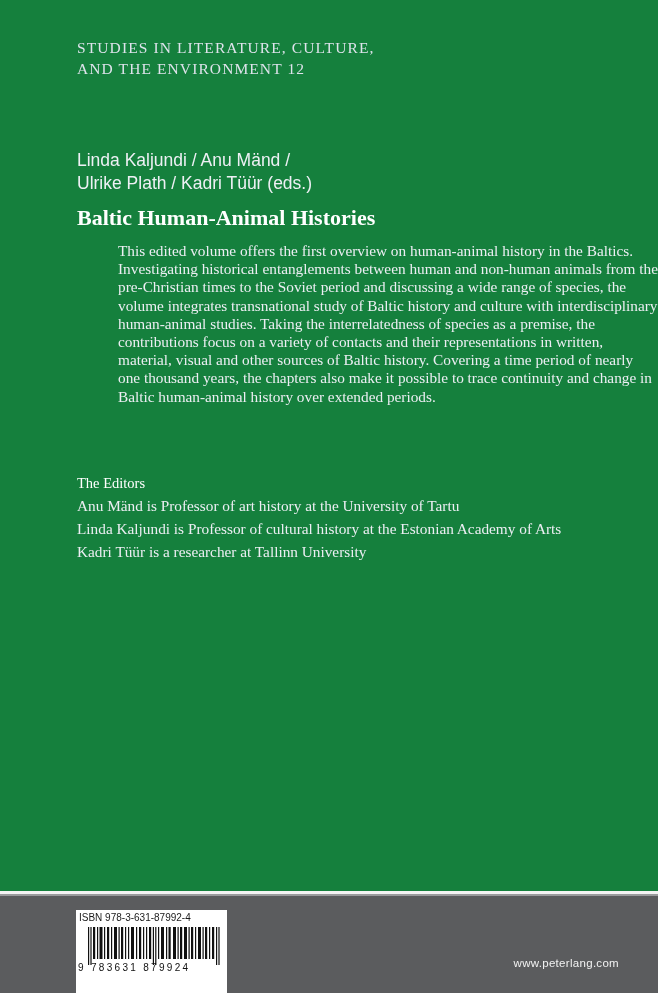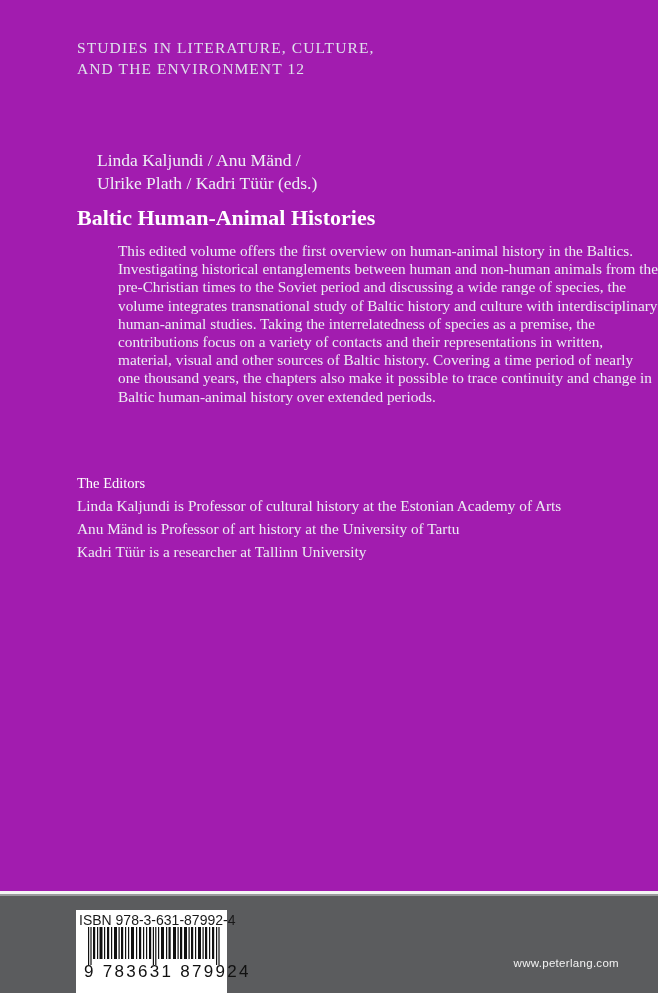--- a/index.html
+++ b/index.html
@@ -3,33 +3,33 @@
 <meta charset="utf-8">
 <style>
   html, body { margin: 0; padding: 0; }
   body {
     width: 658px; height: 993px; overflow: hidden;
     background: #5b5c5e;
     font-family: "DejaVu Serif", "Liberation Serif", serif;
   }
   .cover {
     position: absolute; left: 0; top: 0; width: 658px; height: 891px;
-    background: #a21caf;
+    background: #15803d;
     color: #eceef3;
   }
   .series {
     position: absolute; left: 77px; top: 37px;
     font-family: "Liberation Serif", serif;
     font-size: 15.5px; letter-spacing: 1.1px; line-height: 21px;
     color: #dfe3ec;
   }
   .editors-line {
     position: absolute; left: 77px; top: 149px;
-    font-family: Liberation Serif, serif;
-    font-size: 17.5px; line-height: 23px; color: #eef0f5; margin-left: 20px;
+    font-family: Liberation Sans, sans-serif;
+    font-size: 17.5px; line-height: 23px; color: #eef0f5;
   }
   .book-title {
     position: absolute; left: 77px; top: 205px;
     font-family: "Liberation Serif", serif;
     font-weight: bold; font-size: 22px; color: #ffffff;
   }
   .blurb {
     position: absolute; left: 77px; top: 242px; width: 540px;
     font-family: "Liberation Serif", serif;
     font-size: 15.3px; line-height: 18.2px; color: #eceef3; margin-left: 41px;
@@ -54,29 +54,29 @@
   .footer {
     position: absolute; left: 0; top: 896px; width: 658px; height: 97px; background: #5b5c5e;
   }
   .barcode-box {
     position: absolute; left: 76px; top: 910px; width: 151px; height: 83px;
     background: #ffffff;
   }
   .isbn-text {
     position: absolute; left: 3px; top: 2px;
     font-family: "Liberation Sans", sans-serif;
-    font-size: 14px; color: #1a1a1a; letter-spacing: 0px; white-space: nowrap;
+    font-size: 10px; color: #1a1a1a; letter-spacing: 0px; white-space: nowrap;
   }
   .bars {
     position: absolute; left: 12px; top: 17px; width: 135px; height: 38px;
   }
   .barcode-digits {
-    position: absolute; left: 8px; top: 52px;
+    position: absolute; left: 2px; top: 52px;
     font-family: "Liberation Sans", sans-serif;
-    font-size: 17px; color: #111; letter-spacing: 2.3px; white-space: nowrap;
+    font-size: 10px; color: #111; letter-spacing: 2.3px; white-space: nowrap;
     background: transparent;
   }
   .website {
     position: absolute; right: 39px; top: 957px;
     font-family: Liberation Sans, sans-serif;
     font-size: 11.5px; color: #f2f2f2; letter-spacing: 0.3px;
   }
 </style>
 </head>
 <body>
@@ -92,22 +92,22 @@
     <div>Ulrike Plath / Kadri Tüür (eds.)</div>
   </div>
 
   <div class="book-title">Baltic Human-Animal Histories</div>
 
   <div class="blurb">This edited volume offers the first overview on human-animal history in the Baltics. Investigating historical entanglements between human and non-human animals from the pre-Christian times to the Soviet period and discussing a wide range of species, the volume integrates transnational study of Baltic history and culture with interdisciplinary human-animal studies. Taking the interrelatedness of species as a premise, the contributions focus on a variety of contacts and their representations in written, material, visual and other sources of Baltic history. Covering a time period of nearly one thousand years, the chapters also make it possible to trace continuity and change in Baltic human-animal history over extended periods.</div>
 
   <div class="editors-heading">The Editors</div>
 
   <div class="editors-list">
+    <div>Anu Mänd is Professor of art history at the University of Tartu</div>
     <div>Linda Kaljundi is Professor of cultural history at the Estonian Academy of Arts</div>
-    <div>Anu Mänd is Professor of art history at the University of Tartu</div>
     <div>Kadri Tüür is a researcher at Tallinn University</div>
   </div>
 </div>
 
 <div class="rule-white"></div>
 <div class="rule-gray"></div>
 
 <div class="footer"></div>
 
 <div class="barcode-box">

